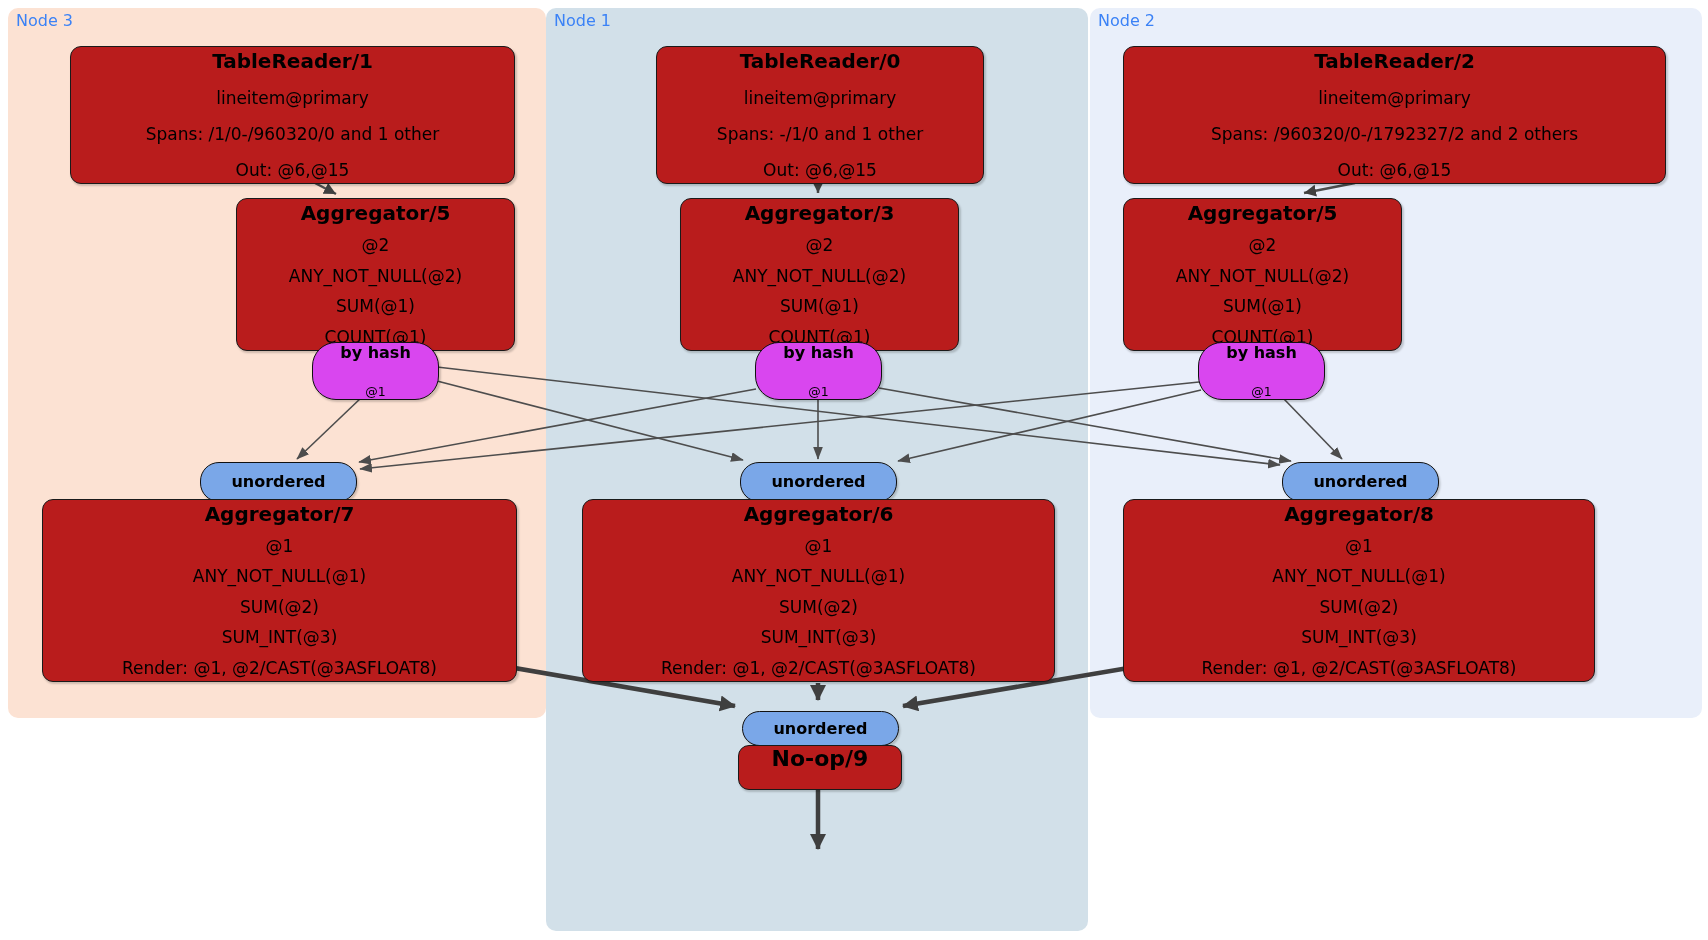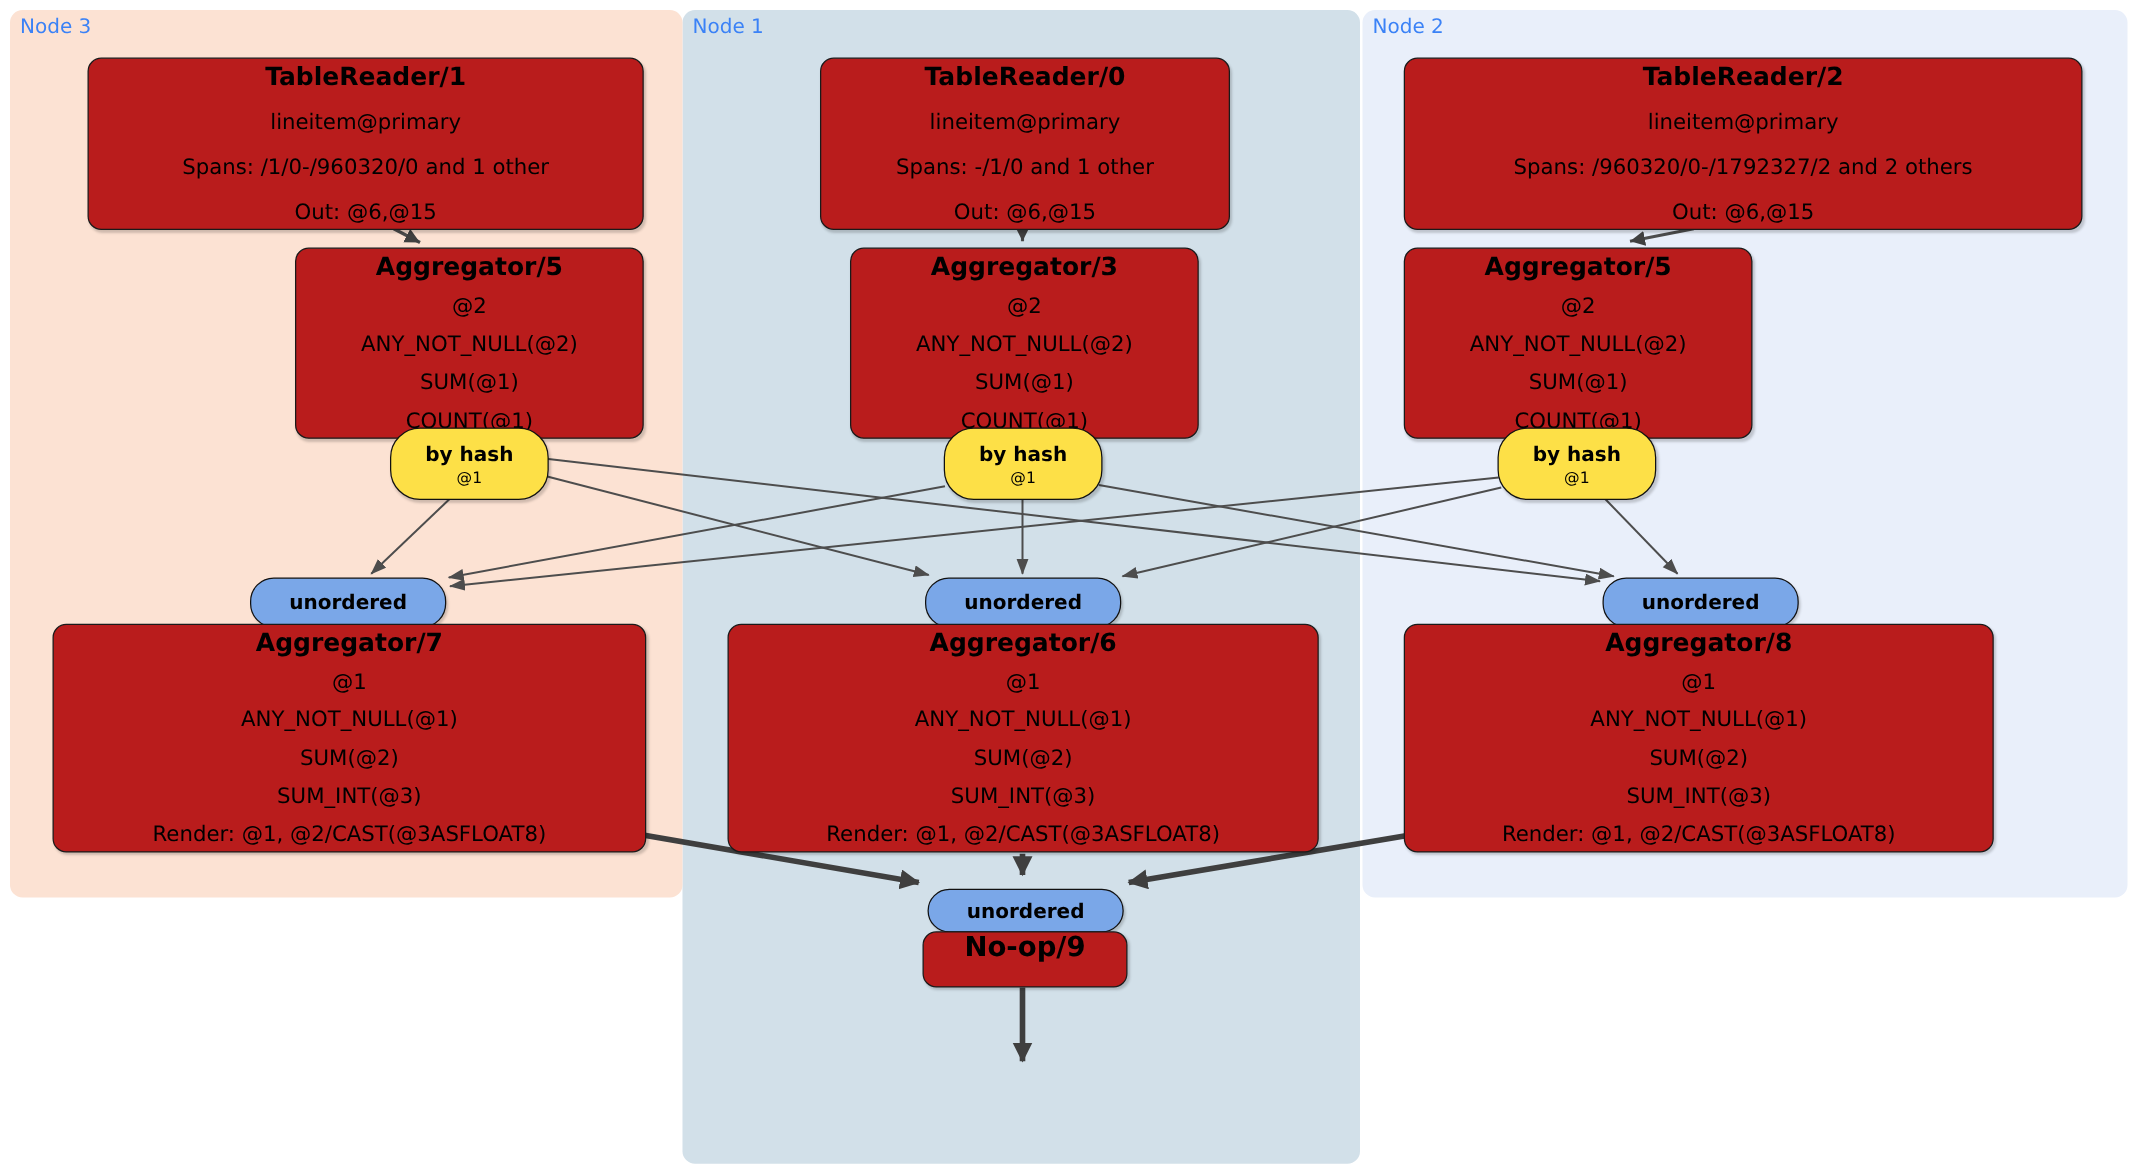--- a/index.html
+++ b/index.html
@@ -20,21 +20,21 @@
     text-align:center; box-shadow:1.5px 2px 2px rgba(0,0,0,0.18); overflow:visible;
   }
   .ntitle { font-weight:bold; font-size:20px; line-height:28px; white-space:nowrap; }
   .nline  { font-size:17px; line-height:26px; white-space:nowrap; }
   .bigtitle { font-weight:bold; font-size:22px; line-height:26px; white-space:nowrap; }
   .oval {
     position:absolute; border:1.5px solid #111;
     display:flex; flex-direction:column; align-items:center; justify-content:center;
     text-align:center; box-shadow:1.5px 2px 2px rgba(0,0,0,0.18);
   }
-  .byhash { background:#fde047; border-radius:24px; }
+  .byhash { background:#d946ef; border-radius:24px;justify-content:space-between; }
   .byhash .olabel { font-weight:bold; font-size:16px; line-height:20px; }
   .byhash .osub   { font-size:12.5px; line-height:15px; }
   .unordered { background:#7aa7e8; border-radius:19px;justify-content:center; }
   .unordered .olabel { font-weight:bold; font-size:16px; line-height:18px; }
 </style>
 </head>
 <body>
 
 <div class="canvas">
 

